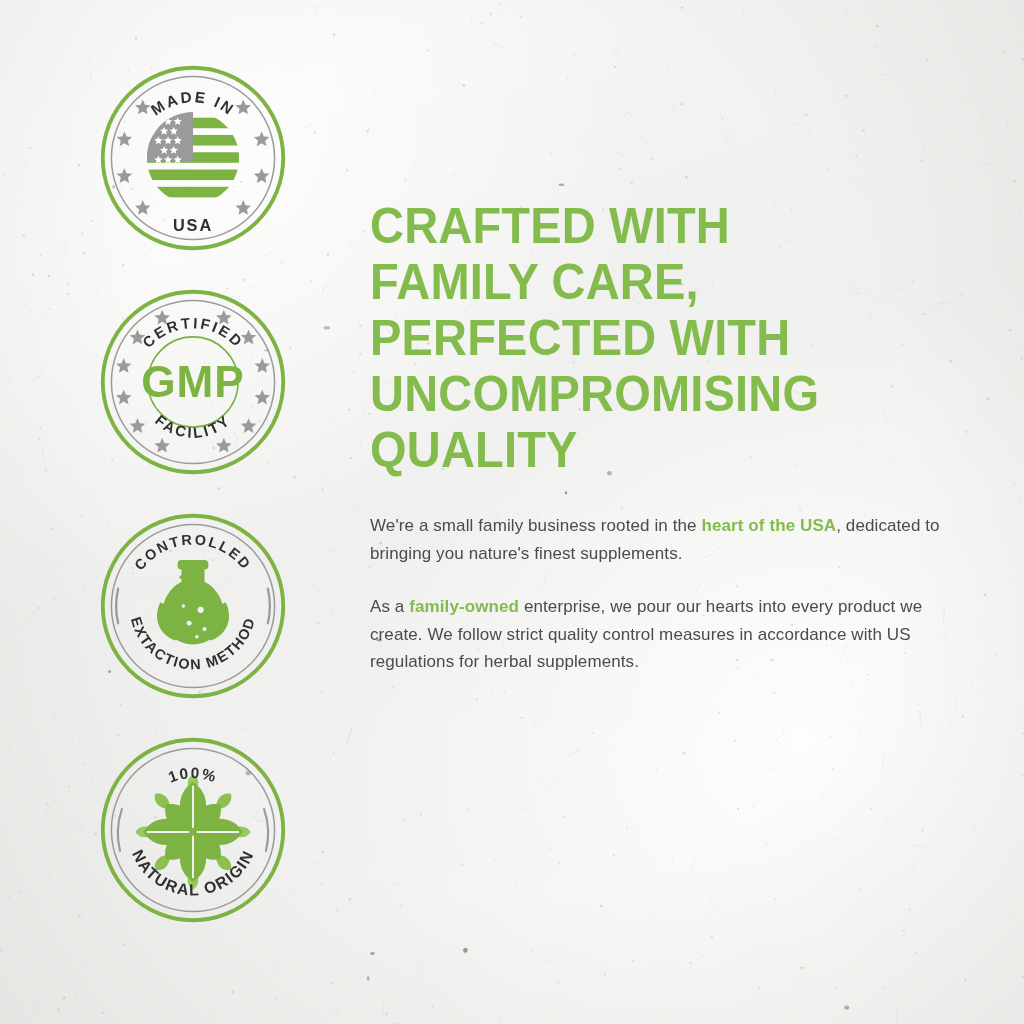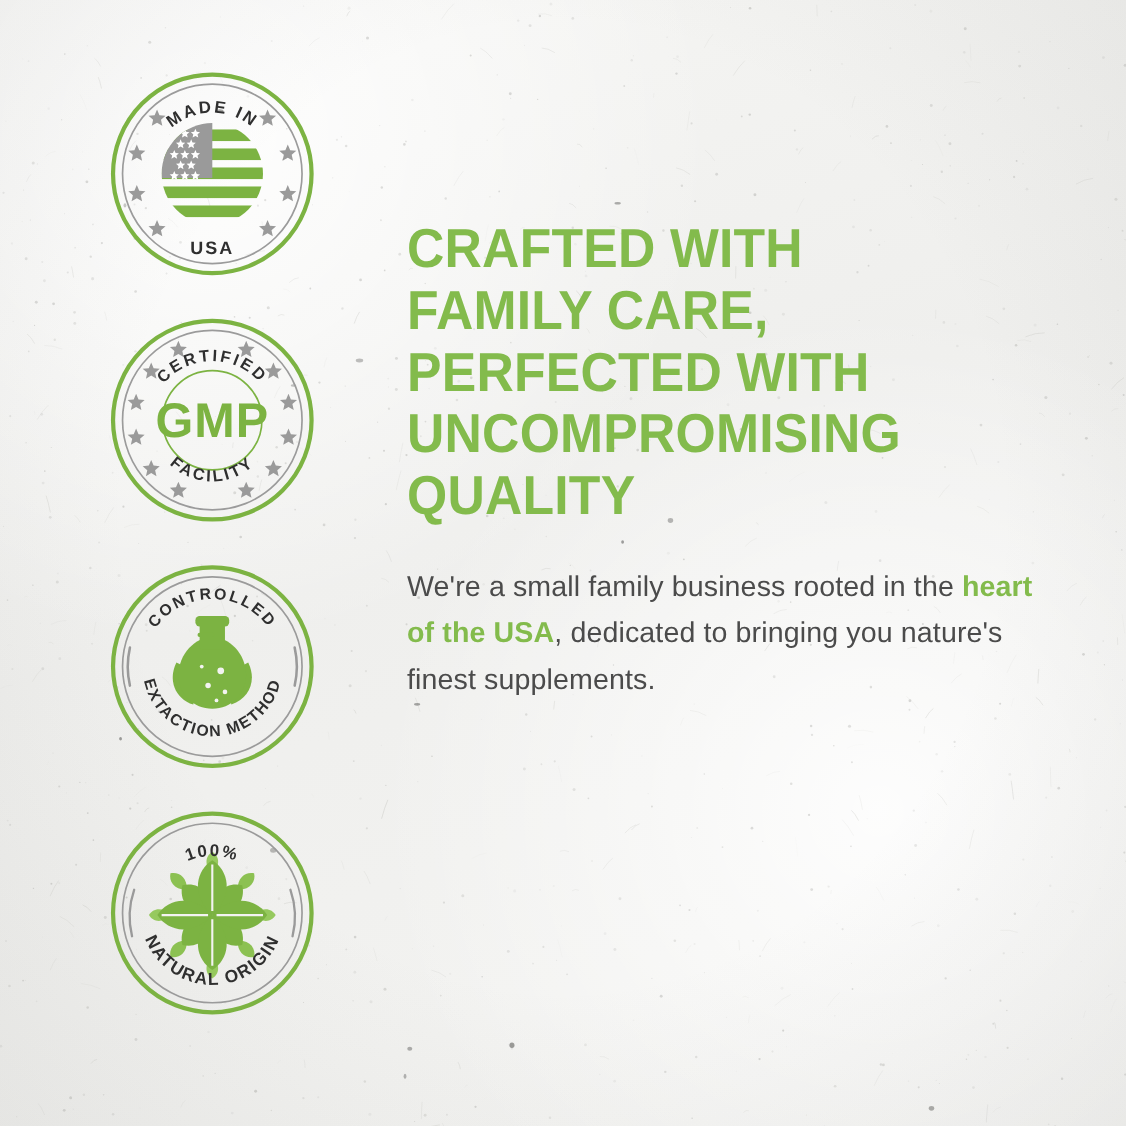--- a/index.html
+++ b/index.html
@@ -42,21 +42,21 @@
     font-size:50px;
     line-height:1.12;
     letter-spacing:.2px;
     margin:0 0 34px 0;
     transform:scaleX(.94);
     transform-origin:left top;
     white-space:pre-line;
   }
   .para{
     color:#4b4b4b;
-    font-size:26px;
+    font-size:17px;
     line-height:1.62;
     margin:0 0 26px 0;
     letter-spacing:.1px;
     font-weight:400;
   }
   .para:last-child{margin-bottom:0;}
   .hl{color:#83bb4c;font-weight:700;}
 </style>
 </head>
 <body>
@@ -1146,15 +1146,16 @@
       </text>
     </svg>
 
   </div>
 
   <div id="copy">
     <h1 id="headline">CRAFTED WITH FAMILY CARE, PERFECTED WITH UNCOMPROMISING QUALITY</h1>
 
     <p class="para"><span>We're a small family business rooted in the </span><span class="hl">heart of the USA</span><span>, dedicated to bringing you nature's finest supplements.</span></p>
 
+    <p class="para"><span>As a </span><span class="hl">family-owned</span><span> enterprise, we pour our hearts into every product we create. We follow strict quality control measures in accordance with US regulations for herbal supplements.</span></p>
   </div>
 
 </div>
 
 </body></html>

